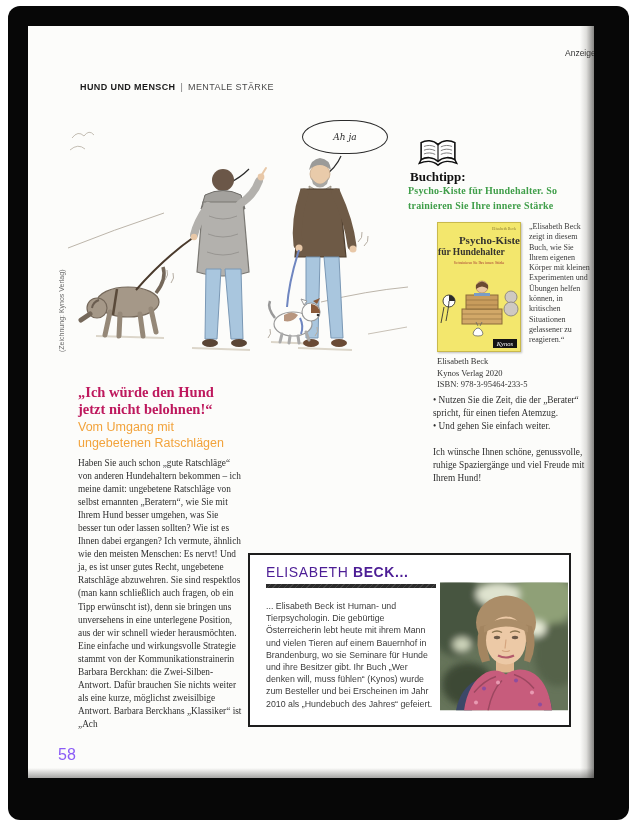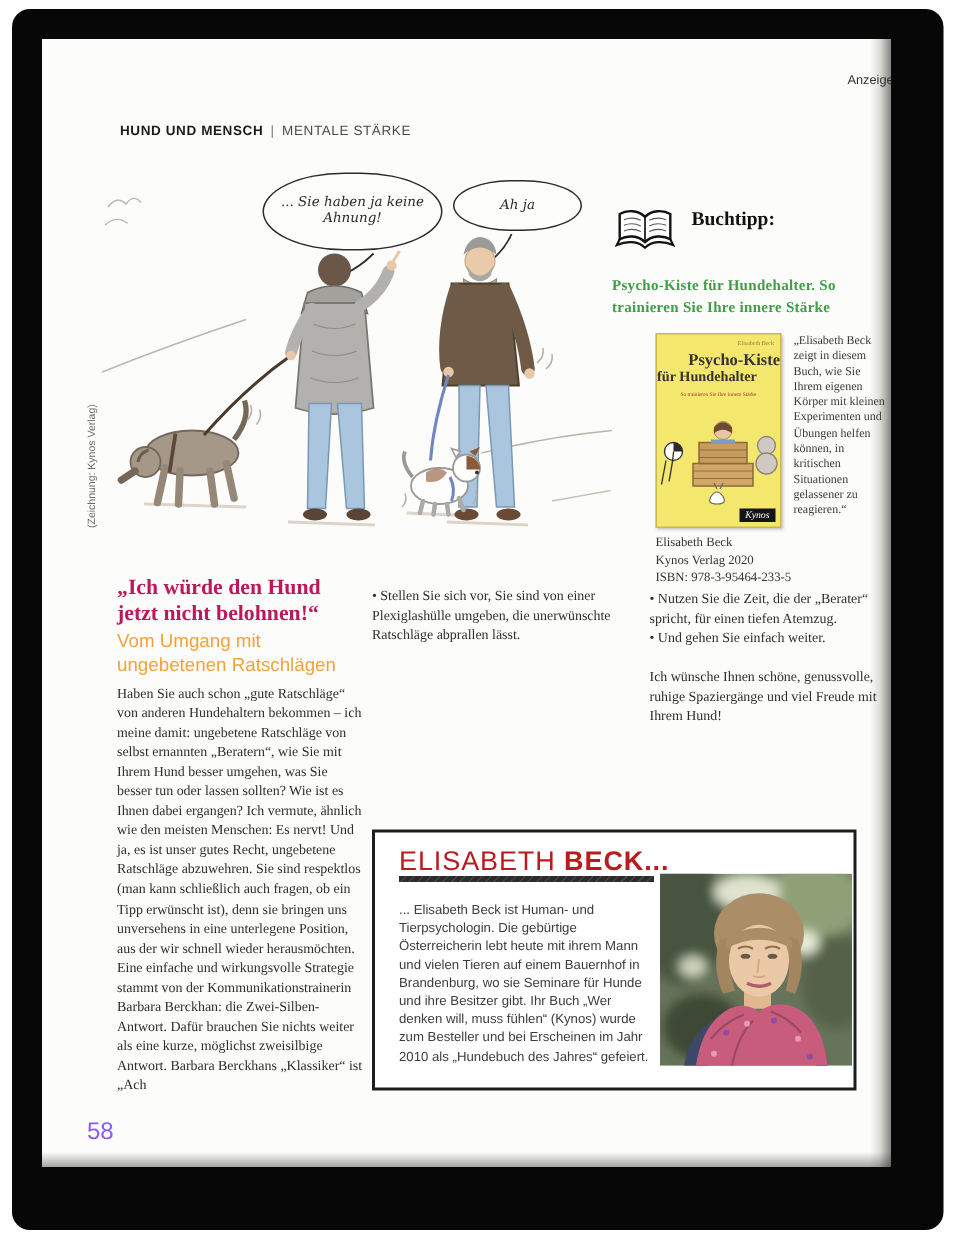--- a/index.html
+++ b/index.html
@@ -17,21 +17,21 @@
   .mh-sep{color:#777;padding:0 2px;}
   .mh-light{color:#4a4a4a;}
   .illo-credit{position:absolute;left:30px;top:326px;font-family:"Liberation Sans",sans-serif;font-size:7px;color:#6a6a6a;
         white-space:nowrap;transform:rotate(-90deg);transform-origin:left top;}
   .scene{position:absolute;left:40px;top:70px;width:340px;height:285px;}
   .bubble{position:absolute;border:1.4px solid #2b2b2b;background:#fdfdfb;border-radius:50% / 55%;
         display:flex;align-items:center;justify-content:center;text-align:center;
         font-family:"DejaVu Serif",serif;font-style:italic;font-size:9px;line-height:11px;color:#2b2b2b;padding:4px 8px;}
   .bubble-left{left:147px;top:89px;width:120px;height:52px;}
   .bubble-right{left:274px;top:94px;width:86px;height:34px;}
-  .tip-head{position:absolute;left:382px;top:112px;display:flex;align-items:flex-start;gap:11px;}
+  .tip-head{position:absolute;left:382px;top:112px;display:flex;align-items:center;gap:1px;flex-direction:column;}
   .tip-head .label{font-family:"Liberation Serif",serif;font-weight:bold;font-size:13px;color:#111;}
   .tip-teaser{position:absolute;left:380px;top:158px;width:180px;font-weight:bold;font-size:10px;line-height:14.5px;
         color:#3f9e49;letter-spacing:0.2px;}
   .cover{position:absolute;left:409px;top:196px;width:84px;height:130px;background:#f3e76d;border:1px solid #c9b94c;
         box-shadow:1px 1px 2px rgba(0,0,0,0.25);}
   .cover-author{position:absolute;top:3px;right:4px;font-size:4px;color:#8d7d34;}
   .cover-title{position:absolute;top:11px;width:100%;text-align:right;font-weight:bold;font-size:11px;color:#35332f;line-height:12px;}
   .cover-title2{position:absolute;top:24px;width:100%;text-align:left;font-weight:bold;font-size:9.5px;color:#35332f;}
   .cover-tagline{position:absolute;top:38px;width:100%;text-align:center;font-size:3.6px;color:#a33232;}
   .cover-art{position:absolute;left:0;bottom:8px;width:84px;height:64px;}
@@ -42,21 +42,21 @@
   .col{position:absolute;font-size:9.3px;line-height:13.05px;color:#2e2e2e;}
   .col p{margin:0;}
   .col1{left:50px;top:358px;width:164px;}
   .col2{left:220px;top:366px;width:164px;}
   .col3{left:405px;top:368px;width:159px;}
   .headline{font-weight:bold;font-size:14.5px;line-height:16.5px;color:#be185d;}
   .kicker{font-family:"Liberation Sans",sans-serif;font-size:12.5px;line-height:15.5px;color:#f2a33c;margin-top:3px;}
   .body-start{margin-top:6px !important;}
   .closing{margin-top:13px !important;}
   .author-box{position:absolute;left:220px;top:527px;width:323px;height:174px;background:#ffffff;border:2.5px solid #1d1d1d;}
-  .ab-name{position:absolute;left:16px;top:9px;font-family:"Liberation Sans",sans-serif;font-size:18px;letter-spacing:0.6px;color:#b91c1c;}
+  .ab-name{position:absolute;left:16px;top:9px;font-family:"Liberation Sans",sans-serif;font-size:14px;letter-spacing:0.6px;color:#4c1d95;}
   .ab-name .nb{font-weight:bold;}
   .ab-rule{position:absolute;left:16px;top:29px;width:170px;height:4px;background:repeating-linear-gradient(135deg,#2c2c2c 0 3px,#444 3px 4px);}
   .ab-bio{position:absolute;left:16px;top:45px;width:172px;font-family:"Liberation Sans",sans-serif;font-size:8.8px;line-height:12.2px;color:#3c3c3c;}
   .portrait{position:absolute;left:190px;top:27px;width:128px;height:129px;display:block;}
   .page-number{position:absolute;left:30px;top:720px;font-family:"Liberation Sans",sans-serif;font-size:16px;color:#8b5cf6;}
 </style>
 </head>
 <body>
 
 <div class="frame">
@@ -139,23 +139,20 @@
         <path d="M243,208 A9,9 0 0 1 252,217 L243,217 Z" fill="#8a5a3a"></path>
         <path d="M236,209 l-3,-6 l6,2 Z" fill="#fdfdfb" stroke="#999" stroke-width="1"></path>
         <path d="M249,208 l3,-6 l-7,3 Z" fill="#8a5a3a"></path>
         <circle cx="250" cy="219" r="1.3" fill="#333"></circle>
         <path d="M214,238 L212,246 M222,240 L221,247 M230,240 L231,247 M238,236 L241,244" stroke="#aaa" stroke-width="3" stroke-linecap="round"></path>
         <path d="M232,222 Q236,230 233,238" stroke="#6f86c0" stroke-width="2" fill="none"></path>
         <path d="M200,242 q4,-4 2,-9 M247,240 q4,-4 2,-9" stroke="#b5ada2" stroke-width="1" fill="none"></path>
       </g>
     </svg>
 
-    <div class="bubble bubble-left">
-      <span>... Sie haben ja keine Ahnung!</span>
-    </div>
     <div class="bubble bubble-right">
       <span>Ah ja</span>
     </div>
 
     <div class="tip-head">
       <svg width="40" height="30" viewBox="0 0 42 32">
         <path d="M21,7 C16,2 8,2 3,5 L3,23 C8,20 16,20 21,25 C26,20 34,20 39,23 L39,5 C34,2 26,2 21,7 Z" fill="#fff" stroke="#111" stroke-width="1.7"></path>
         <path d="M21,7 L21,25" stroke="#111" stroke-width="1.2"></path>
         <path d="M3,23 L1,27 C8,24 16,24 21,29 C26,24 34,24 41,27 L39,23" fill="none" stroke="#111" stroke-width="1.5"></path>
         <path d="M6,9 C10,7.5 14,7.5 18,9.5 M6,13 C10,11.5 14,11.5 18,13.5 M6,17 C10,15.5 14,15.5 18,17.5" stroke="#555" stroke-width="0.8" fill="none"></path>
@@ -198,21 +195,20 @@
       <div>ISBN: 978-3-95464-233-5</div>
     </div>
 
     <div class="col col1">
       <div class="headline">„Ich würde den Hund jetzt nicht belohnen!“</div>
       <div class="kicker">Vom Umgang mit ungebetenen Ratschlägen</div>
       <p class="body-start">Haben Sie auch schon „gute Ratschläge“ von anderen Hundehaltern bekommen – ich meine damit: ungebetene Ratschläge von selbst ernannten „Beratern“, wie Sie mit Ihrem Hund besser umgehen, was Sie besser tun oder lassen sollten? Wie ist es Ihnen dabei ergangen? Ich vermute, ähnlich wie den meisten Menschen: Es nervt! Und ja, es ist unser gutes Recht, ungebetene Ratschläge abzuwehren. Sie sind respektlos (man kann schließlich auch fragen, ob ein Tipp erwünscht ist), denn sie bringen uns unversehens in eine unterlegene Position, aus der wir schnell wieder herausmöchten. Eine einfache und wirkungsvolle Strategie stammt von der Kommunikationstrainerin Barbara Berckhan: die Zwei-Silben-Antwort. Dafür brauchen Sie nichts weiter als eine kurze, möglichst zweisilbige Antwort. Barbara Berckhans „Klassiker“ ist „Ach</p>
     </div>
 
     <div class="col col2">
-      <p>• Stellen Sie sich vor, Sie sind von einer Plexiglashülle umgeben, die unerwünschte Ratschläge abprallen lässt.</p>
     </div>
 
     <div class="col col3">
       <p>• Nutzen Sie die Zeit, die der „Berater“ spricht, für einen tiefen Atemzug.</p>
       <p>• Und gehen Sie einfach weiter.</p>
       <p class="closing">Ich wünsche Ihnen schöne, genussvolle, ruhige Spaziergänge und viel Freude mit Ihrem Hund!</p>
     </div>
 
     <div class="author-box">
       <div class="ab-name">

